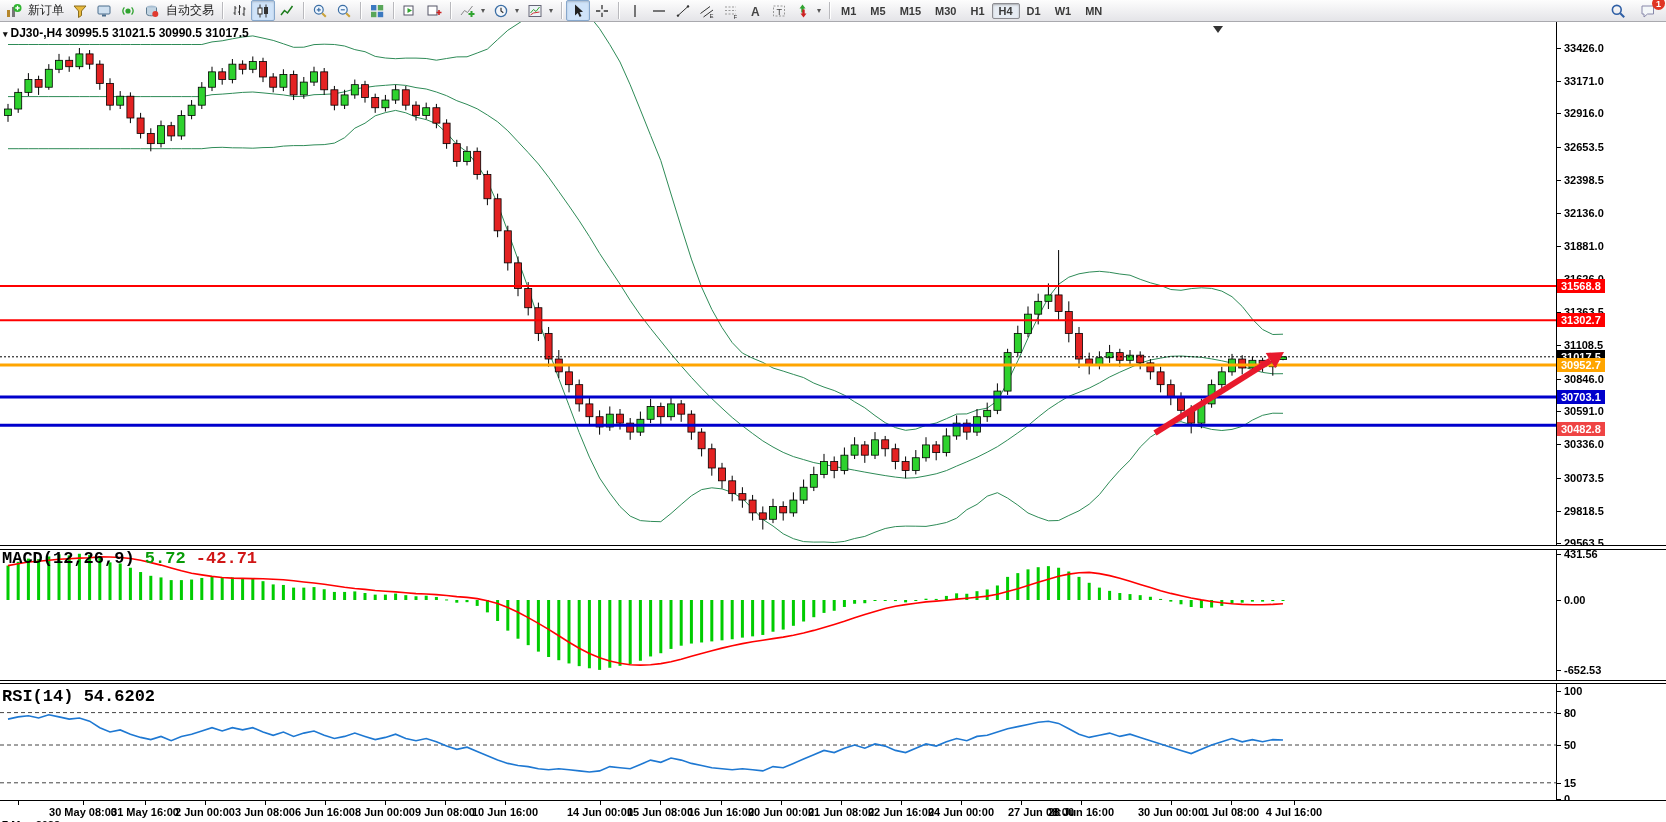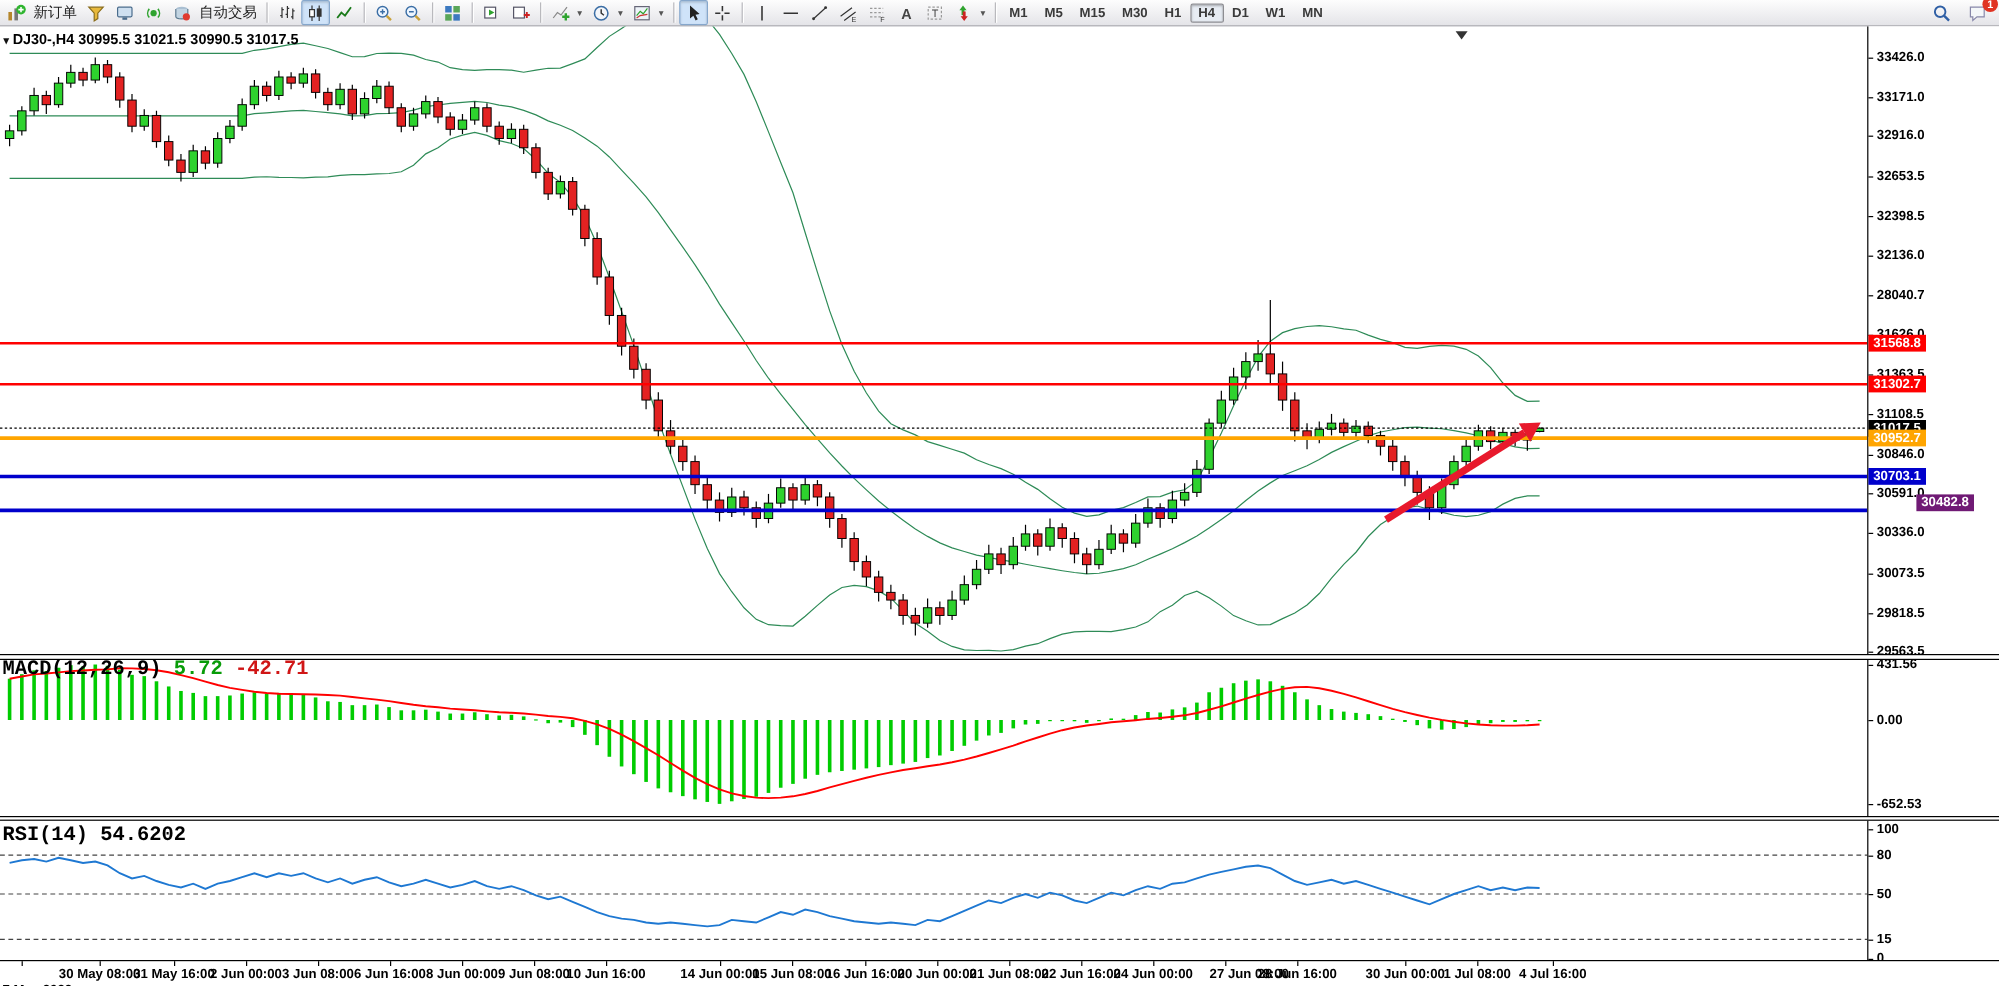--- a/index.html
+++ b/index.html
@@ -276,21 +276,21 @@
       <div class="ax-lbl" style="top: 51.6923px;">33171.0</div>
       <div class="ax-tick" style="top: 91.3846px;"></div>
       <div class="ax-lbl" style="top: 84.3846px;">32916.0</div>
       <div class="ax-tick" style="top: 125.038px;"></div>
       <div class="ax-lbl" style="top: 118.038px;">32653.5</div>
       <div class="ax-tick" style="top: 157.731px;"></div>
       <div class="ax-lbl" style="top: 150.731px;">32398.5</div>
       <div class="ax-tick" style="top: 191.385px;"></div>
       <div class="ax-lbl" style="top: 184.385px;">32136.0</div>
       <div class="ax-tick" style="top: 224.077px;"></div>
-      <div class="ax-lbl" style="top: 217.077px;">28040.7</div>
+      <div class="ax-lbl" style="top: 217.077px;">31881.0</div>
       <div class="ax-tick" style="top: 256.769px;"></div>
       <div class="ax-lbl" style="top: 249.769px;">31626.0</div>
       <div class="ax-tick" style="top: 290.423px;"></div>
       <div class="ax-lbl" style="top: 283.423px;">31363.5</div>
       <div class="ax-tick" style="top: 323.115px;"></div>
       <div class="ax-lbl" style="top: 316.115px;">31108.5</div>
       <div class="ax-tick" style="top: 356.769px;"></div>
       <div class="ax-lbl" style="top: 349.769px;">30846.0</div>
       <div class="ax-tick" style="top: 389.462px;"></div>
       <div class="ax-lbl" style="top: 382.462px;">30591.0</div>
@@ -300,21 +300,21 @@
       <div class="ax-lbl" style="top: 448.808px;">30073.5</div>
       <div class="ax-tick" style="top: 488.5px;"></div>
       <div class="ax-lbl" style="top: 481.5px;">29818.5</div>
       <div class="ax-tick" style="top: 521.192px;"></div>
       <div class="ax-lbl" style="top: 514.192px;">29563.5</div>
       <div class="ax-badge" style="top: 257.103px; background: rgb(255, 0, 0);">31568.8</div>
       <div class="ax-badge" style="top: 291.218px; background: rgb(255, 0, 0);">31302.7</div>
       <div class="ax-badge" style="top: 327.782px; background: rgb(0, 0, 0);">31017.5</div>
       <div class="ax-badge" style="top: 336.09px; background: rgb(255, 165, 0);">30952.7</div>
       <div class="ax-badge" style="top: 368.09px; background: rgb(0, 0, 204);">30703.1</div>
-      <div class="ax-badge" style="top: 390px; background: #701a75; margin-left: 40px;">30482.8</div>
+      <div class="ax-badge" style="top: 400px; background: #ef4444;">30482.8</div>
       <div class="ax-tick" style="top: 531.596px;"></div>
       <div class="ax-lbl" style="top: 524.596px;">431.56</div>
       <div class="ax-tick" style="top: 578px;"></div>
       <div class="ax-lbl" style="top: 571px; text-align: right;">0.00</div>
       <div class="ax-tick" style="top: 648.165px;"></div>
       <div class="ax-lbl" style="top: 641.165px;">-652.53</div>
       <div class="ax-tick" style="top: 669px;"></div>
       <div class="ax-lbl" style="top: 662px;">100</div>
       <div class="ax-tick" style="top: 690.6px;"></div>
       <div class="ax-lbl" style="top: 683.6px;">80</div>

